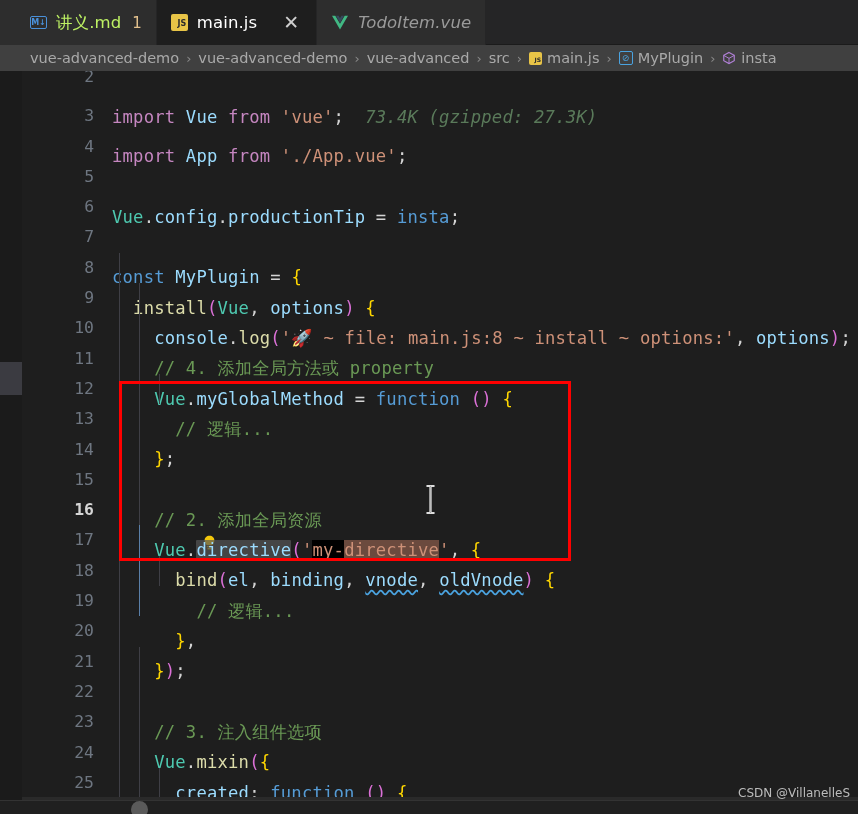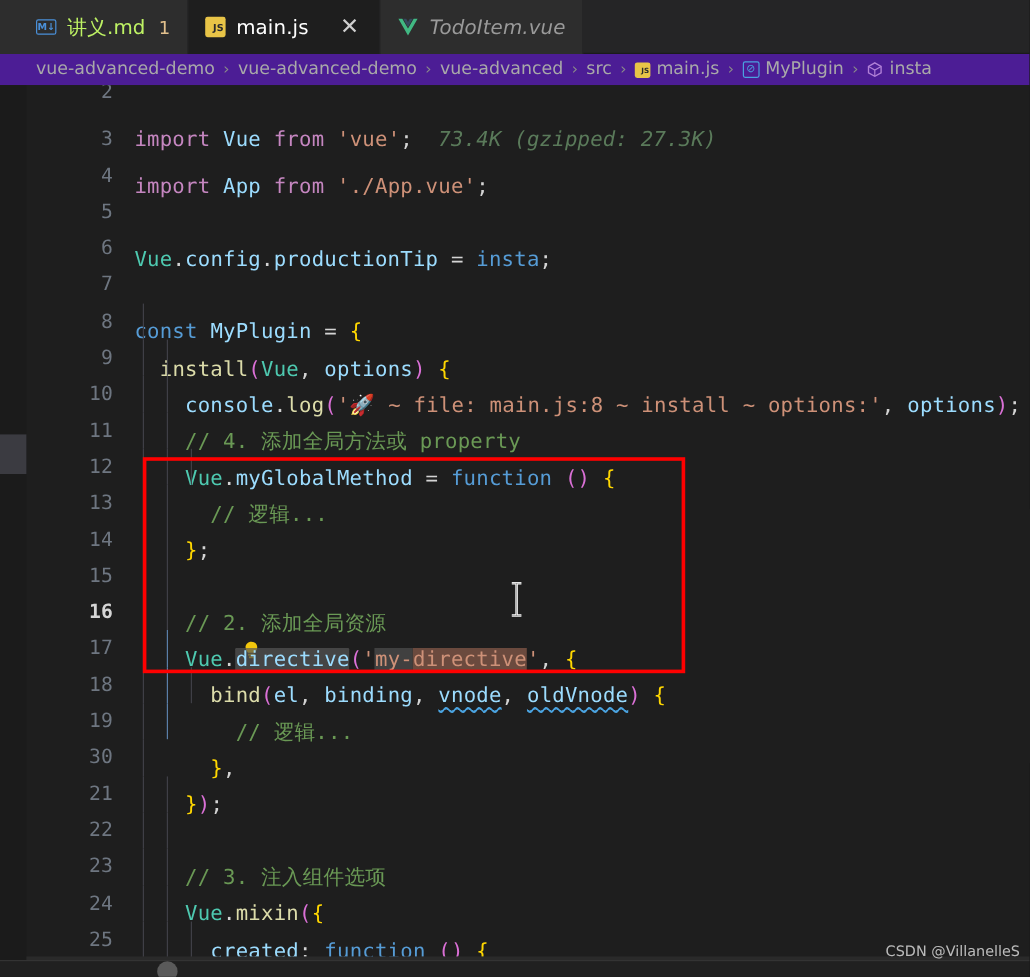--- a/index.html
+++ b/index.html
@@ -48,21 +48,21 @@
     width: 17px; height: 17px; background: #e8c447; border-radius: 2px;
     display: flex; align-items: flex-end; justify-content: flex-end;
     font-size: 8px; color: #2b2b2b; font-weight: bold;
     padding: 0 1.5px 0 0; line-height: 1.6;
   }
   .ic-vue { width: 18px; height: 16px; display: block; }
 
   
   .breadcrumb {
     position: absolute; left: 0; top: 45px; width: 858px; height: 26px;
-    background: #4c1d95; display: flex; align-items: center;
+    background: #404040; display: flex; align-items: center;
     padding-left: 30px; gap: 0; font-size: 14.5px; color: #a9a9a9;
     white-space: nowrap; overflow: hidden;
   }
   .crumb { display: flex; align-items: center; gap: 5px; cursor: pointer; color: #a9a9a9; }
   .crumb-sep { margin: 0 7px; color: #8a8a8a; font-size: 13px; }
   .ic-js-sm {
     width: 13px; height: 13px; background: #e8c447; border-radius: 2px;
     display: flex; align-items: flex-end; justify-content: flex-end;
     font-size: 6px; color: #2b2b2b; font-weight: bold; padding-right: 1px; line-height: 1.4;
   }
@@ -120,21 +120,21 @@
   .fn      { color: #dcdcaa; }
   .var     { color: #9cdcfe; }
   .cls     { color: #4ec9b0; }
   .pun     { color: #d4d4d4; }
   .p1      { color: #ffd700; }
   .p2      { color: #da70d6; }
   .prop    { color: #9cdcfe; }
   .impcost { color: #5a7a5a; font-style: italic; }
 
   .wordhl { background: #575757b0; border-radius: 1px; }
-  .selhl  { background: #404040; }
+  .selhl  { background: #000000; }
   .findhl { background: #6b4a3e; }
   .squig {
     text-decoration: underline wavy #4aa3e0;
     text-decoration-skip-ink: none;
     text-underline-offset: 3px;
   }
 
   
   .redbox {
     position: absolute; left: 119px; top: 310px; width: 452px; height: 180px;
@@ -363,21 +363,21 @@
       </div>
 
       <div class="row">
         <span class="lnum">19</span>
         <span class="iguide" style="left:97px"></span>
         <span class="iguide hl" style="left:117px"></span>
         <span class="src">      <span class="p1">}</span><span class="pun">,</span></span>
       </div>
 
       <div class="row">
-        <span class="lnum">30</span>
+        <span class="lnum">20</span>
         <span class="iguide" style="left:97px"></span>
         <span class="src">    <span class="p1">}</span><span class="p2">)</span><span class="pun">;</span></span>
       </div>
 
       <div class="row">
         <span class="lnum">21</span>
         <span class="iguide" style="left:97px"></span>
         <span class="iguide" style="left:117px"></span>
         <span class="src"></span>
       </div>

